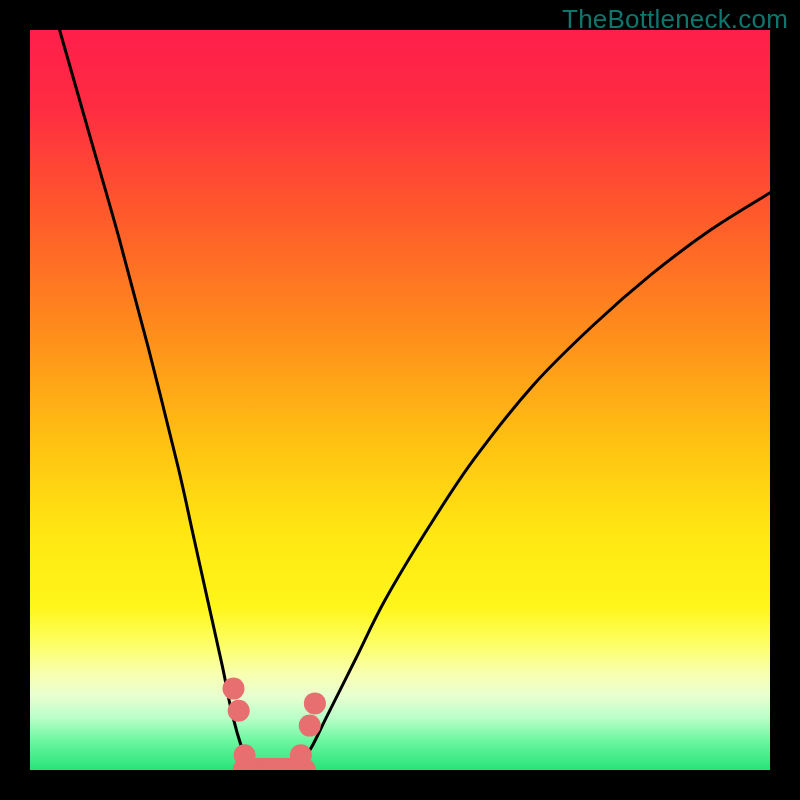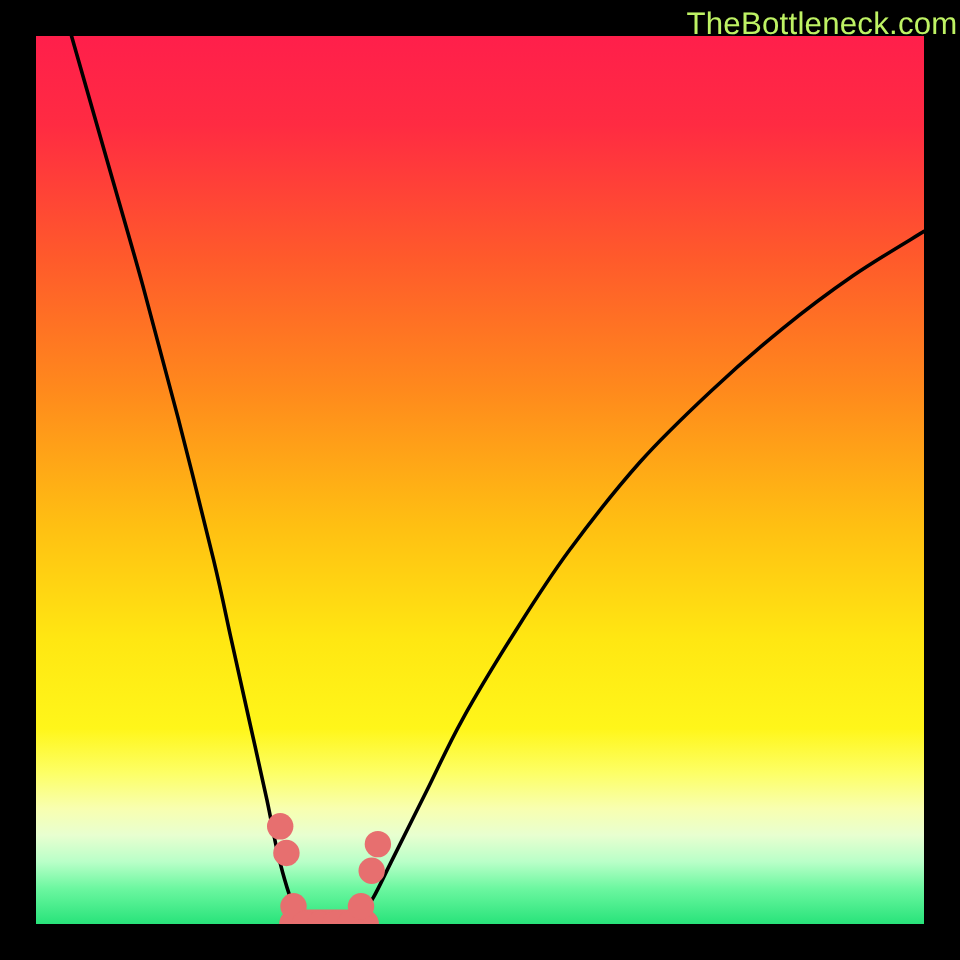--- a/index.html
+++ b/index.html
@@ -20,22 +20,22 @@
     position: absolute;
     left: 30px;
     top: 30px;
     width: 740px;
     height: 740px;
     overflow: hidden;
   }
   .watermark {
     position: absolute;
     top: 4px;
-    right: 2px;
-    color: #bef264;
+    right: 12px;
+    color: #0f766e;
     font-size: 26px;
     font-weight: 500;
     letter-spacing: 0.2px;
     user-select: none;
     z-index: 5;
   }
   svg { display: block; }
 </style>
 </head>
 <body>

